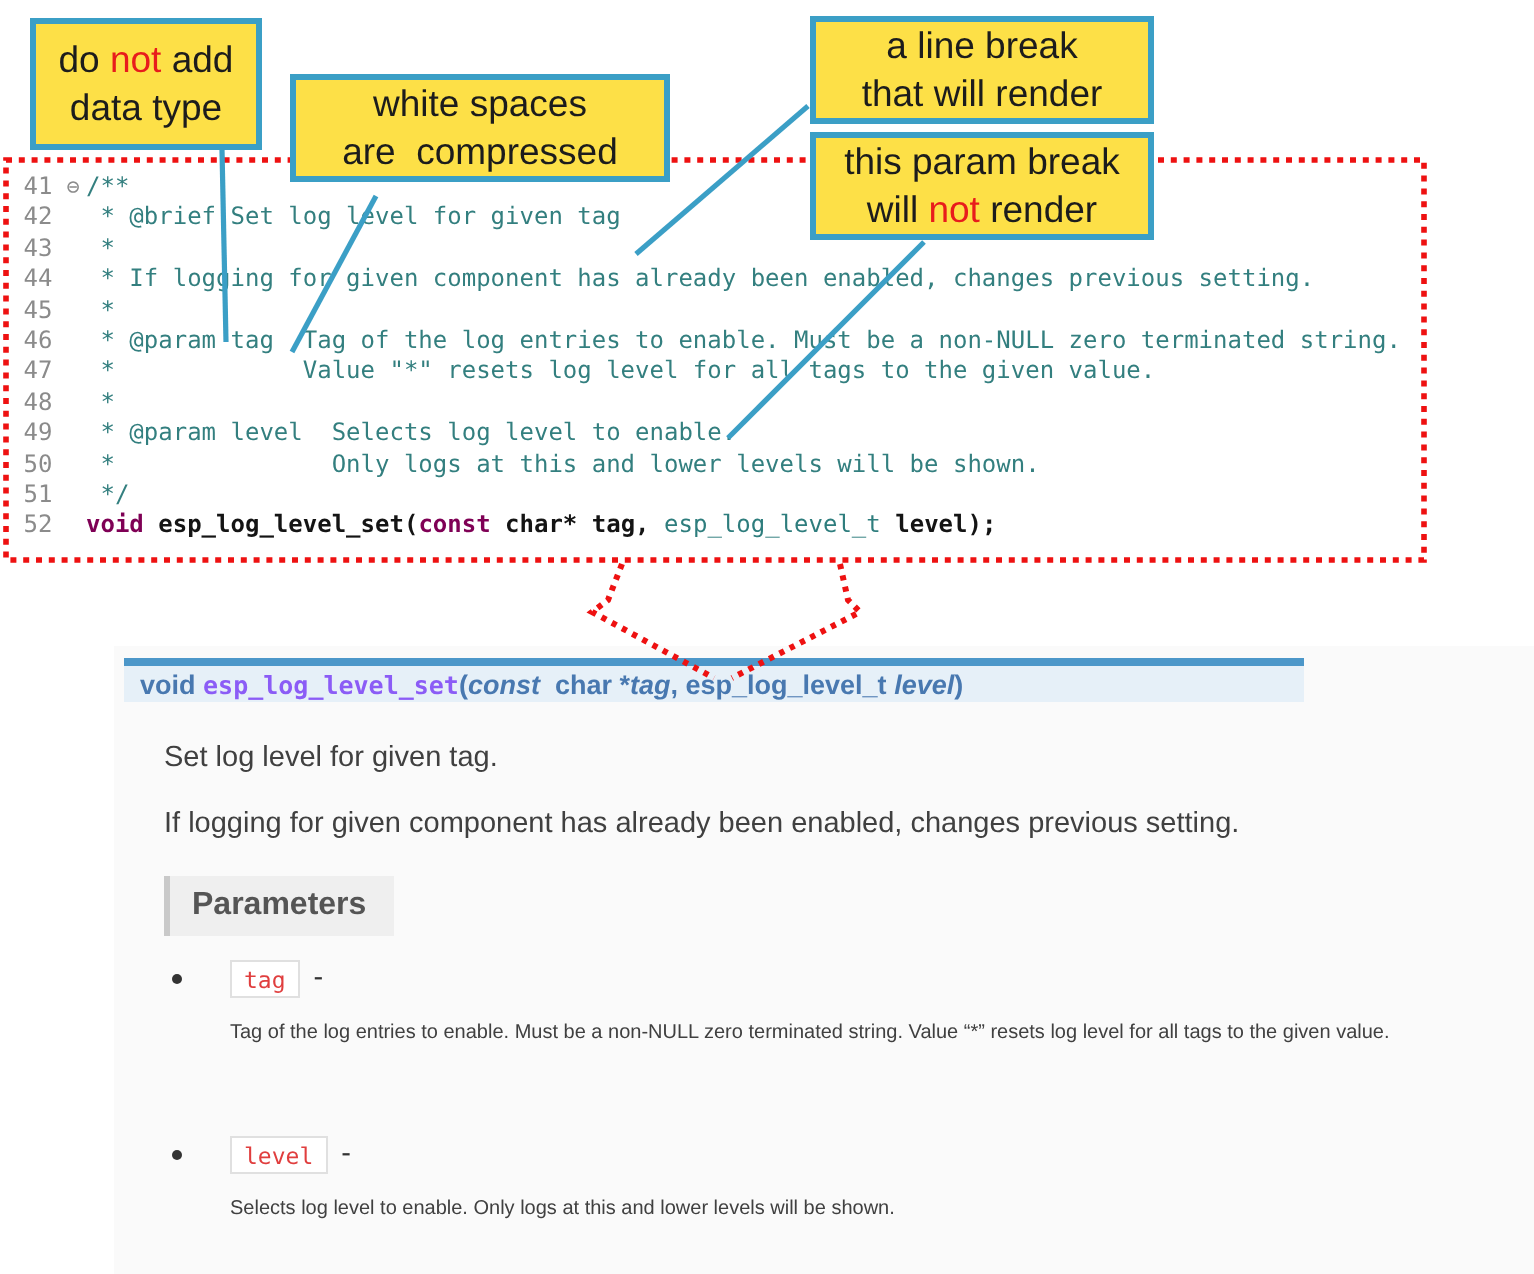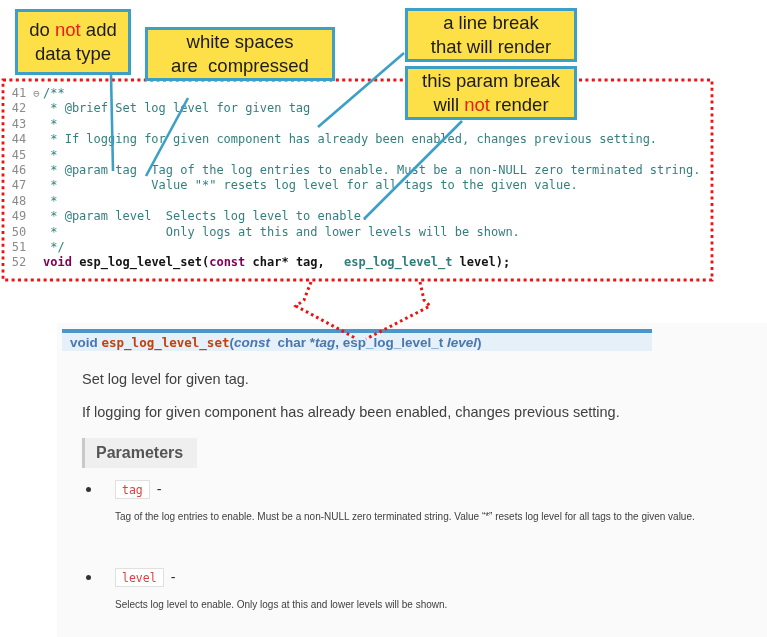--- a/index.html
+++ b/index.html
@@ -11,48 +11,48 @@
   #overlay{position:absolute;left:0;top:0;width:767px;height:637px;z-index:5;pointer-events:none;}
   
   .callout{
     position:absolute;z-index:6;background:#fde047;border:3px solid #3b9fc6;
     display:flex;align-items:center;justify-content:center;text-align:center;
     font-size:18.5px;color:#1c1c1c;line-height:1.32;white-space:pre-wrap;
     box-sizing:border-box;
   }
   .callout .red{color:#e81c1c;}
   #callout-1{left:15px;top:9px;width:116px;height:66px;}
-  #callout-2{left:145px;top:27px;width:190px;height:54px;}
+  #callout-2{left:145px;top:37px;width:190px;height:54px;}
   #callout-3{left:405px;top:8px;width:172px;height:54px;}
   #callout-4{left:405px;top:66px;width:172px;height:54px;}
   
   #editor{
     position:absolute;left:8px;top:86px;z-index:2;
     font-family:"DejaVu Sans Mono","Liberation Mono",monospace;font-size:12px;
   }
   .crow{display:flex;height:15.4px;line-height:15.4px;white-space:pre;}
   .lnum{width:22px;text-align:center;color:#8b8b8b;flex:none;}
   .lfold{width:13px;text-align:center;color:#8b8b8b;font-size:11px;flex:none;}
   .ccode .cm{color:#337f7f;}
   .ccode .kw{color:#7f0055;font-weight:bold;}
   .ccode .pl{color:#141414;font-weight:bold;}
-  .ccode .ty{color:#2e7d7d;font-weight:bold;margin-left:12px;}
+  .ccode .ty{color:#2e7d7d;font-weight:normal;}
   
   #doc-panel{
     position:absolute;left:57px;top:323px;width:710px;height:314px;z-index:1;
     background:#fafafa;
   }
   #signature{
     position:absolute;left:5px;top:6px;width:590px;height:22px;
     background:#e6f0f8;border-top:4px solid #4c97c9;
     display:flex;align-items:center;padding-left:8px;box-sizing:border-box;
     white-space:pre;font-size:13.5px;color:#4878b0;font-weight:600;
   }
   #signature .kw{font-weight:700;}
-  #signature .name{font-family:"DejaVu Sans Mono","Liberation Mono",monospace;font-size:12.5px;font-weight:700;color:#c2410c;}
+  #signature .name{font-family:"DejaVu Sans Mono","Liberation Mono",monospace;font-size:12.5px;font-weight:700;color:#8b5cf6;}
   #signature .it{font-style:italic;}
   .docp{position:absolute;left:25px;font-size:14.5px;color:#404040;margin:0;}
   #brief{top:48px;}
   #detail{top:81px;}
   #param-heading{
     position:absolute;left:25px;top:115px;
     background:#efefef;border-left:3px solid #c9c9c9;
     font-size:16px;font-weight:bold;color:#555555;
     padding:6px 14px 6px 11px;
   }

